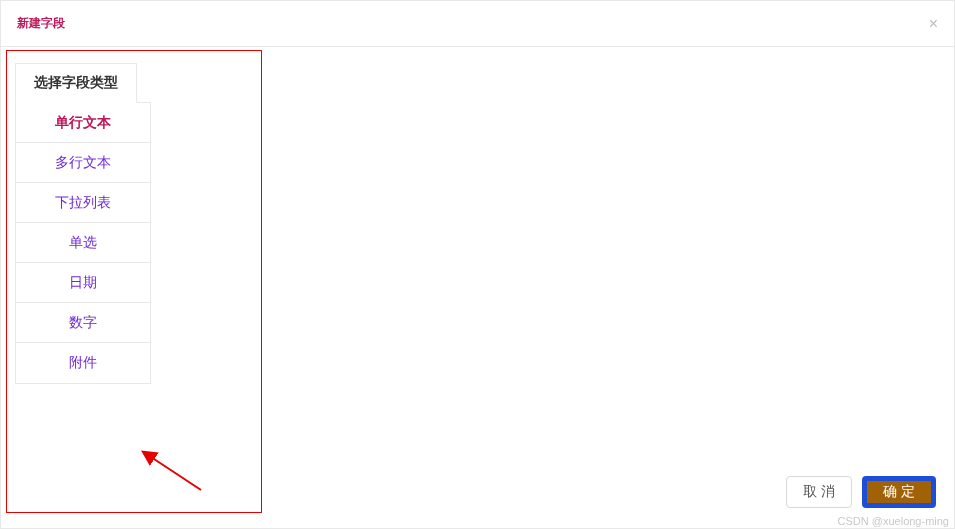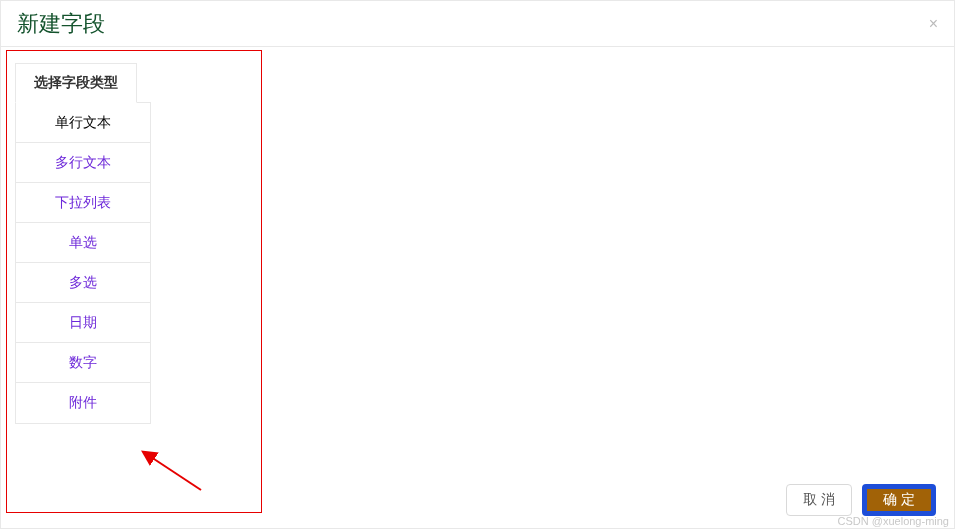--- a/index.html
+++ b/index.html
@@ -22,22 +22,23 @@
     }
     .modal-header {
       height: 46px;
       display: flex;
       align-items: center;
       padding: 0 16px;
       border-bottom: 1px solid #e8e8e8;
       position: relative;
     }
     .modal-title {
-      font-size: 22px;
-      color: #14532d;
+      font-size: 12px;
+      color: #be185d;
+      font-weight: bold;
     }
     .close-icon {
       position: absolute;
       right: 16px;
       top: 50%;
       transform: translateY(-50%);
       color: #bbb;
       font-size: 16px;
       cursor: pointer;
       line-height: 1;
@@ -95,25 +96,26 @@
       font-size: 14px;
       color: #6d28d9;
       border-bottom: 1px solid #e8e8e8;
       cursor: pointer;
       background: #fff;
     }
     .field-type-item:last-child {
       border-bottom: none;
     }
     .field-type-item.selected {
-      color: #000000;
+      color: #be185d;
+      font-weight: bold;
     }
     .modal-footer {
       position: absolute;
-      bottom: 0;
+      bottom: 8px;
       right: 0;
       padding: 14px 18px;
       display: flex;
       gap: 10px;
     }
     .btn {
       min-width: 64px;
       height: 32px;
       padding: 0 16px;
       border-radius: 4px;
@@ -173,23 +175,20 @@
         <span>单行文本</span>
       </div>
       <div class="field-type-item">
         <span>多行文本</span>
       </div>
       <div class="field-type-item">
         <span>下拉列表</span>
       </div>
       <div class="field-type-item">
         <span>单选</span>
-      </div>
-      <div class="field-type-item">
-        <span>多选</span>
       </div>
       <div class="field-type-item">
         <span>日期</span>
       </div>
       <div class="field-type-item">
         <span>数字</span>
       </div>
       <div class="field-type-item">
         <span>附件</span>
       </div>

